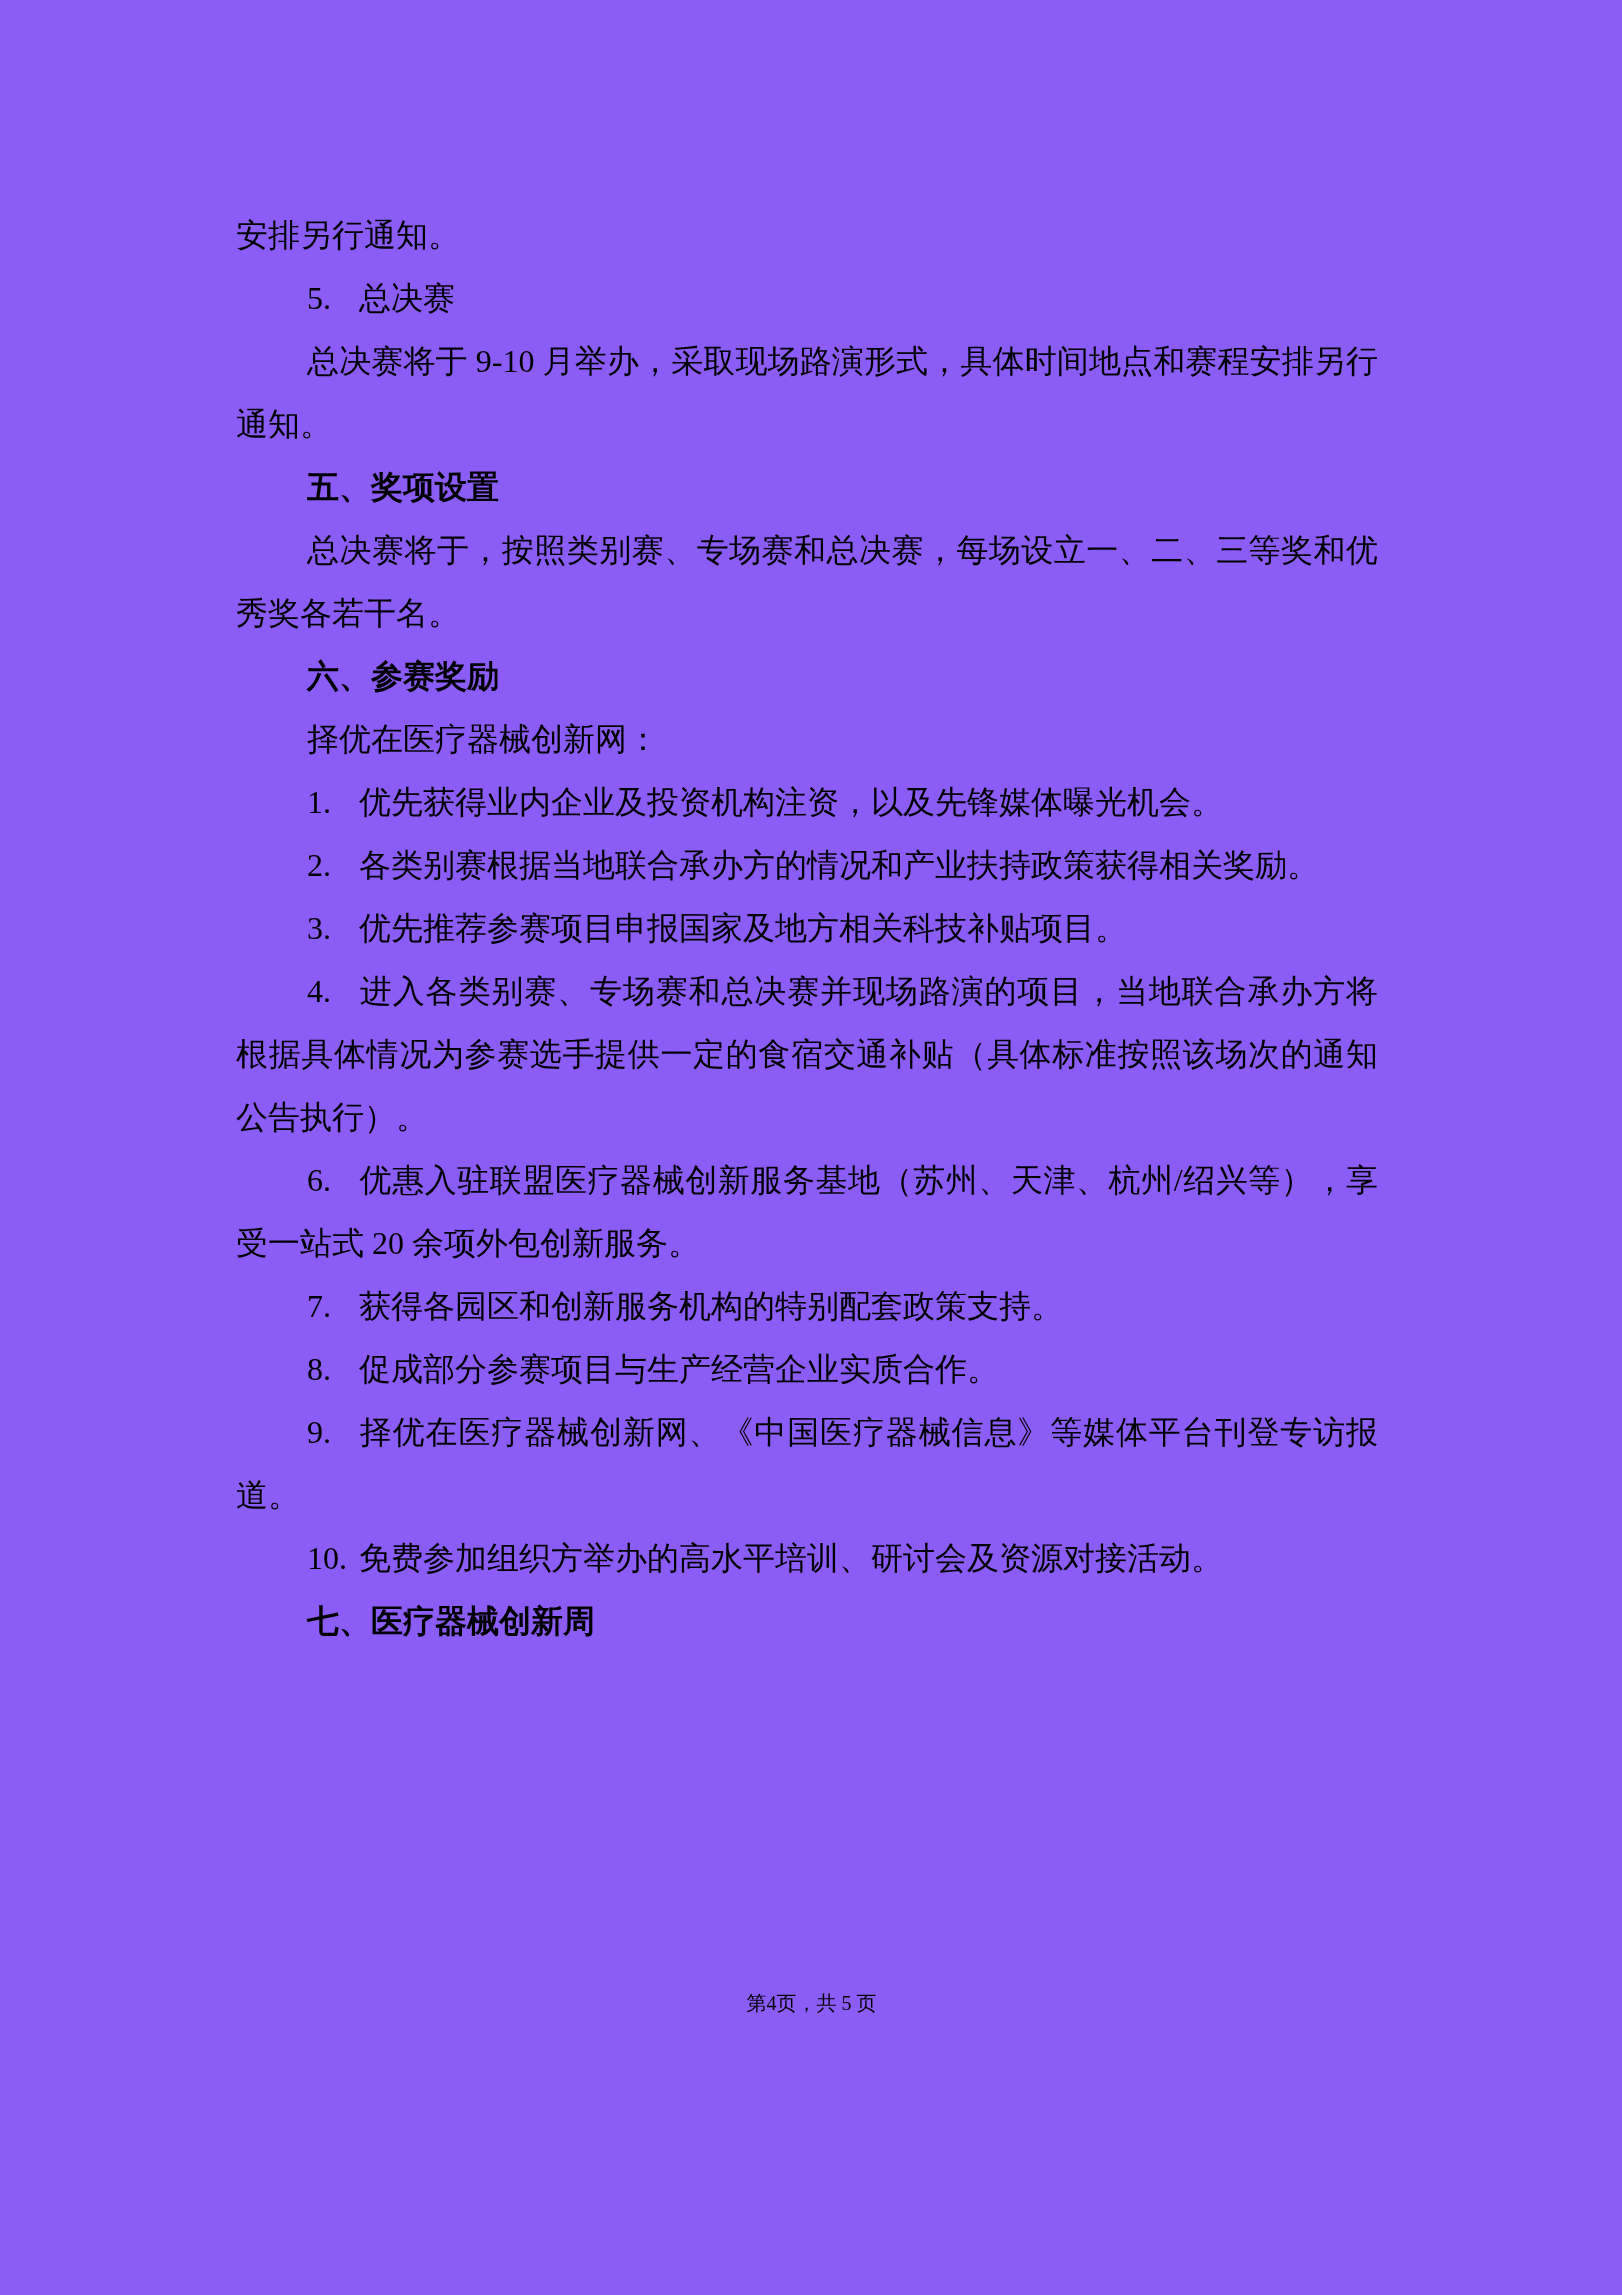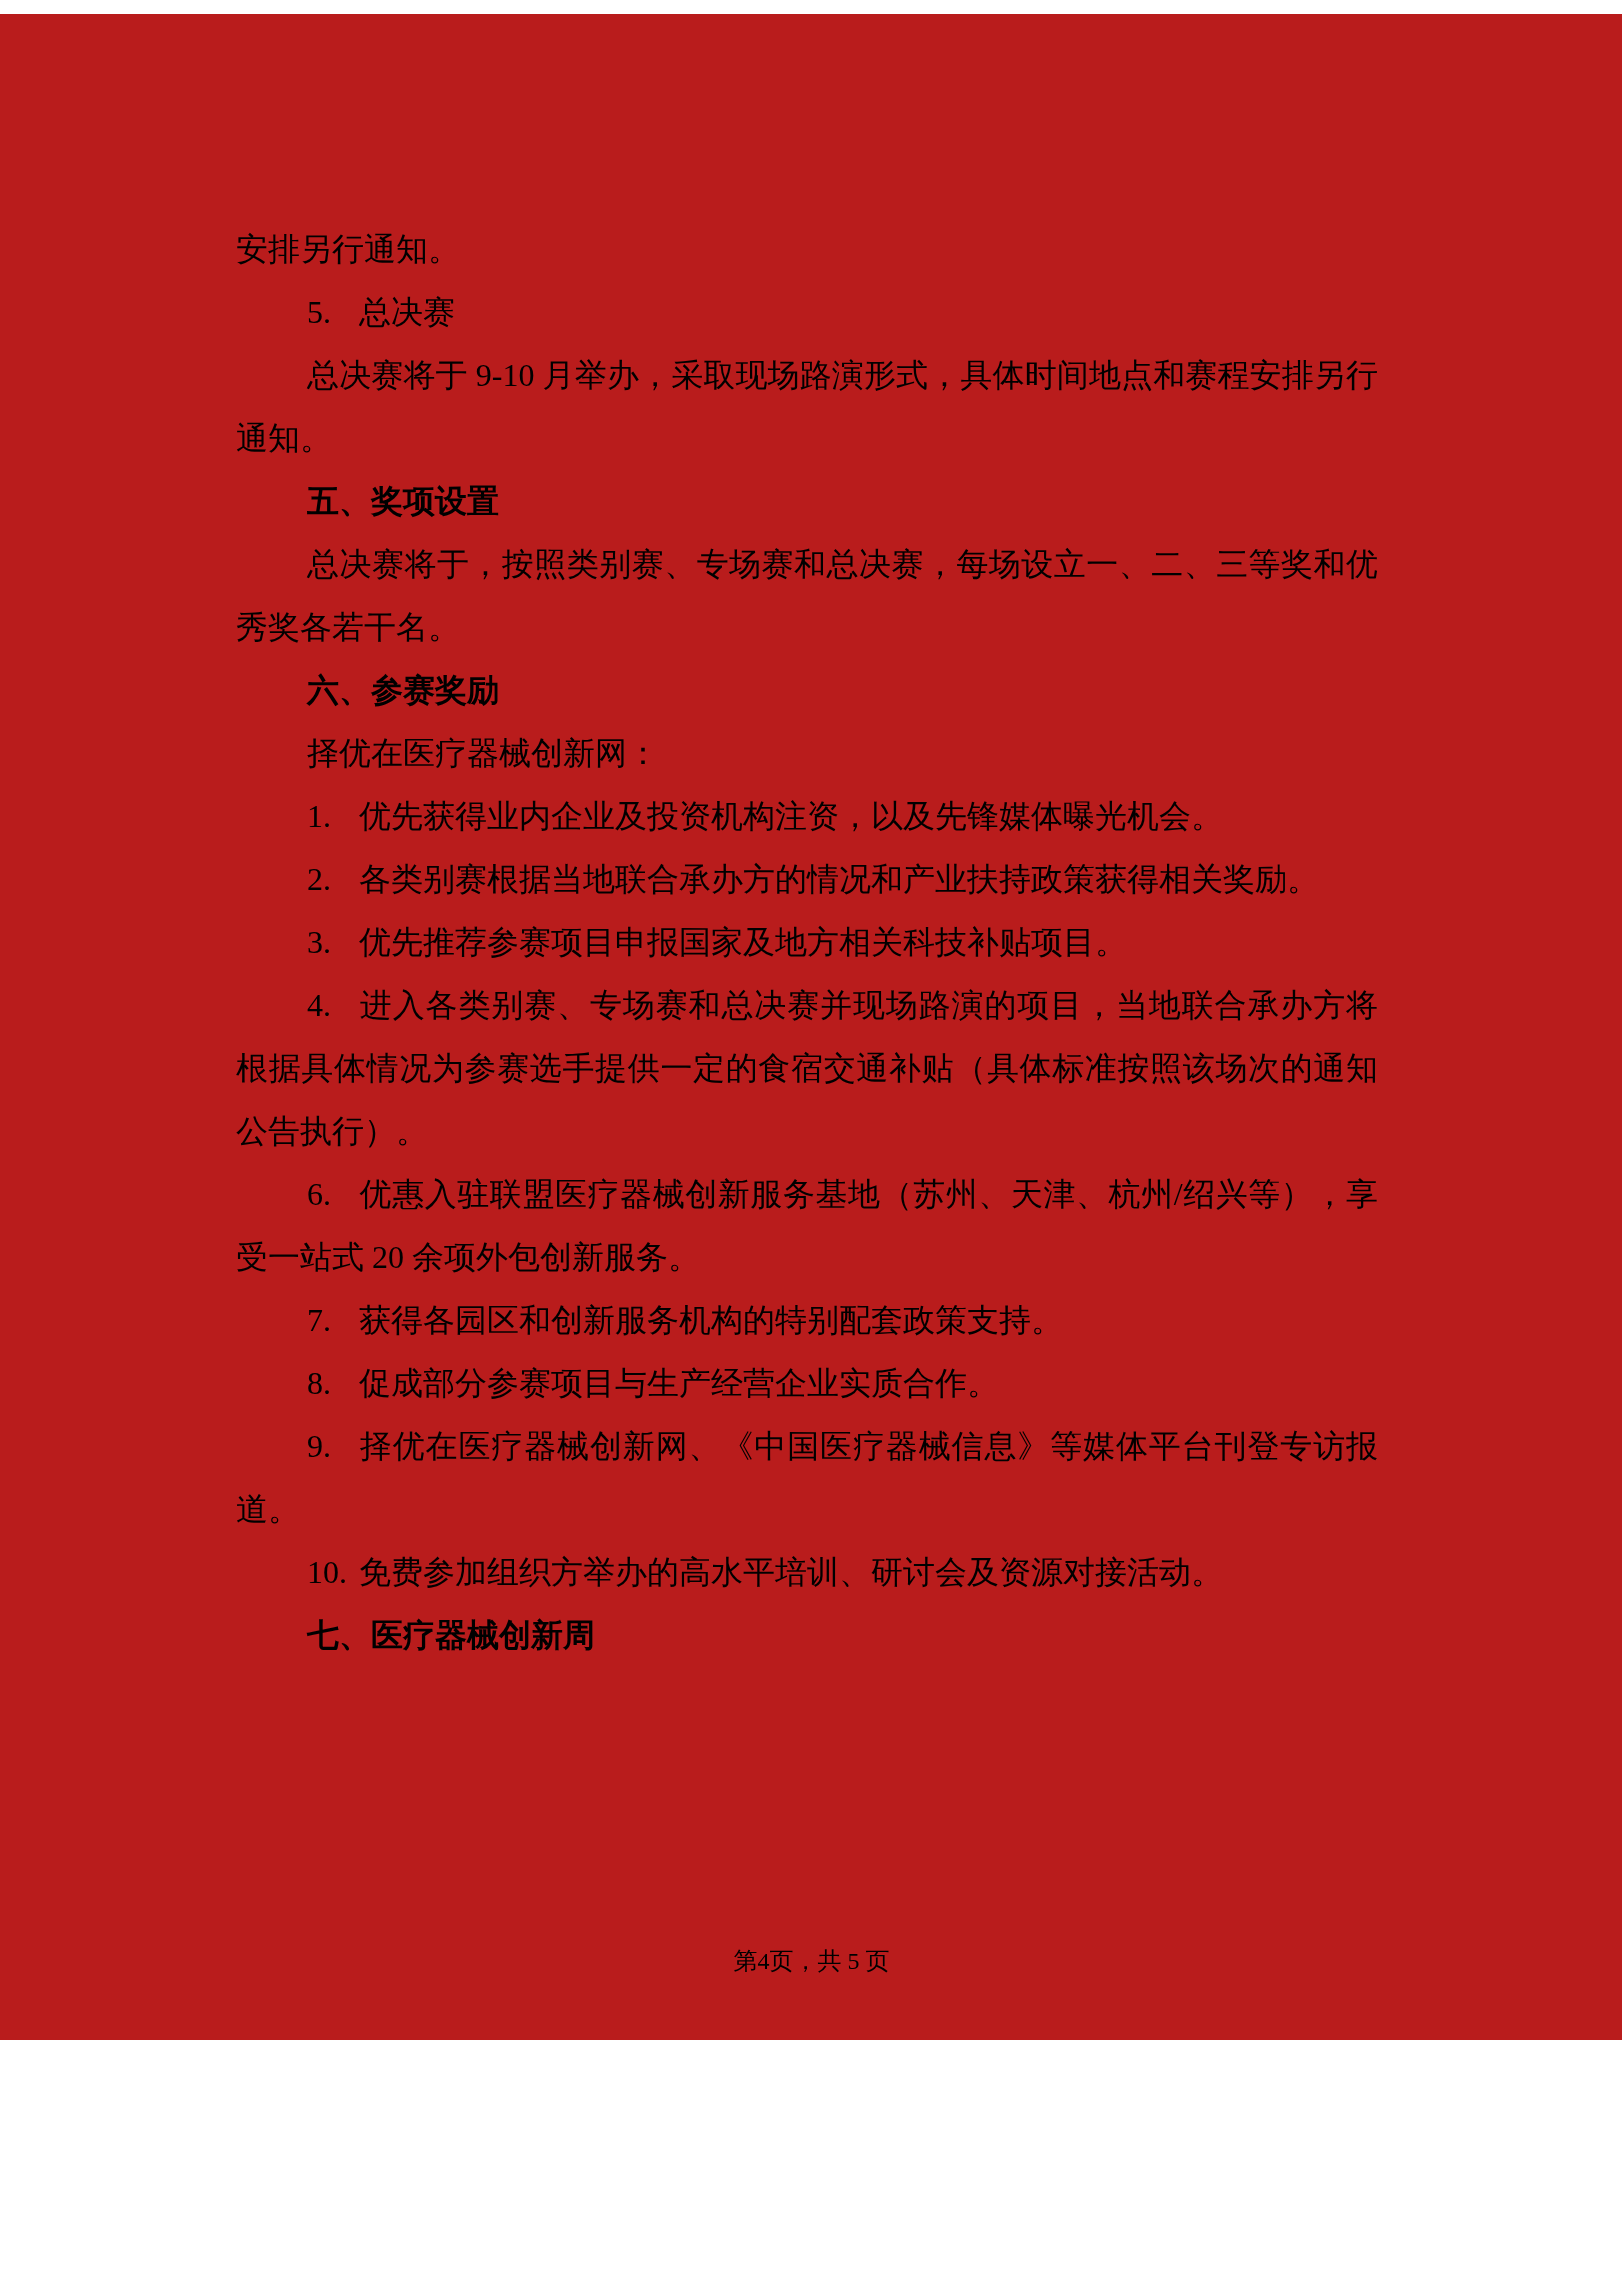--- a/index.html
+++ b/index.html
@@ -3,24 +3,23 @@
 <meta charset="utf-8">
 <style>
   html, body {
     margin: 0;
     padding: 0;
     background: #ffffff;
   }
   .page {
     position: relative;
     width: 1623px;
-    height: 2026px;
-    background: #b91c1c;
+    height: 2295px;
+    background: #8b5cf6;
     overflow: hidden;
-    margin-top: 14px;
   }
   .content {
     position: absolute;
     left: 236px;
     top: 204px;
     width: 1142px;
     font-family: "Liberation Serif", "DejaVu Serif", serif;
     font-size: 32px;
     line-height: 63px;
     color: #000000;
@@ -45,25 +44,25 @@
     text-indent: 71px;
   }
   .num {
     display: inline-block;
     width: 52px;
     text-indent: 0;
   }
   .footer {
     position: absolute;
     left: 0;
-    top: 1932px;
+    top: 1988px;
     width: 100%;
     text-align: center;
     font-family: "Liberation Serif", "DejaVu Serif", serif;
-    font-size: 24px;
+    font-size: 20px;
     line-height: 30px;
     color: #000000;
   }
 </style>
 </head>
 <body>
 
 <div class="page">
   <div class="content">
 

